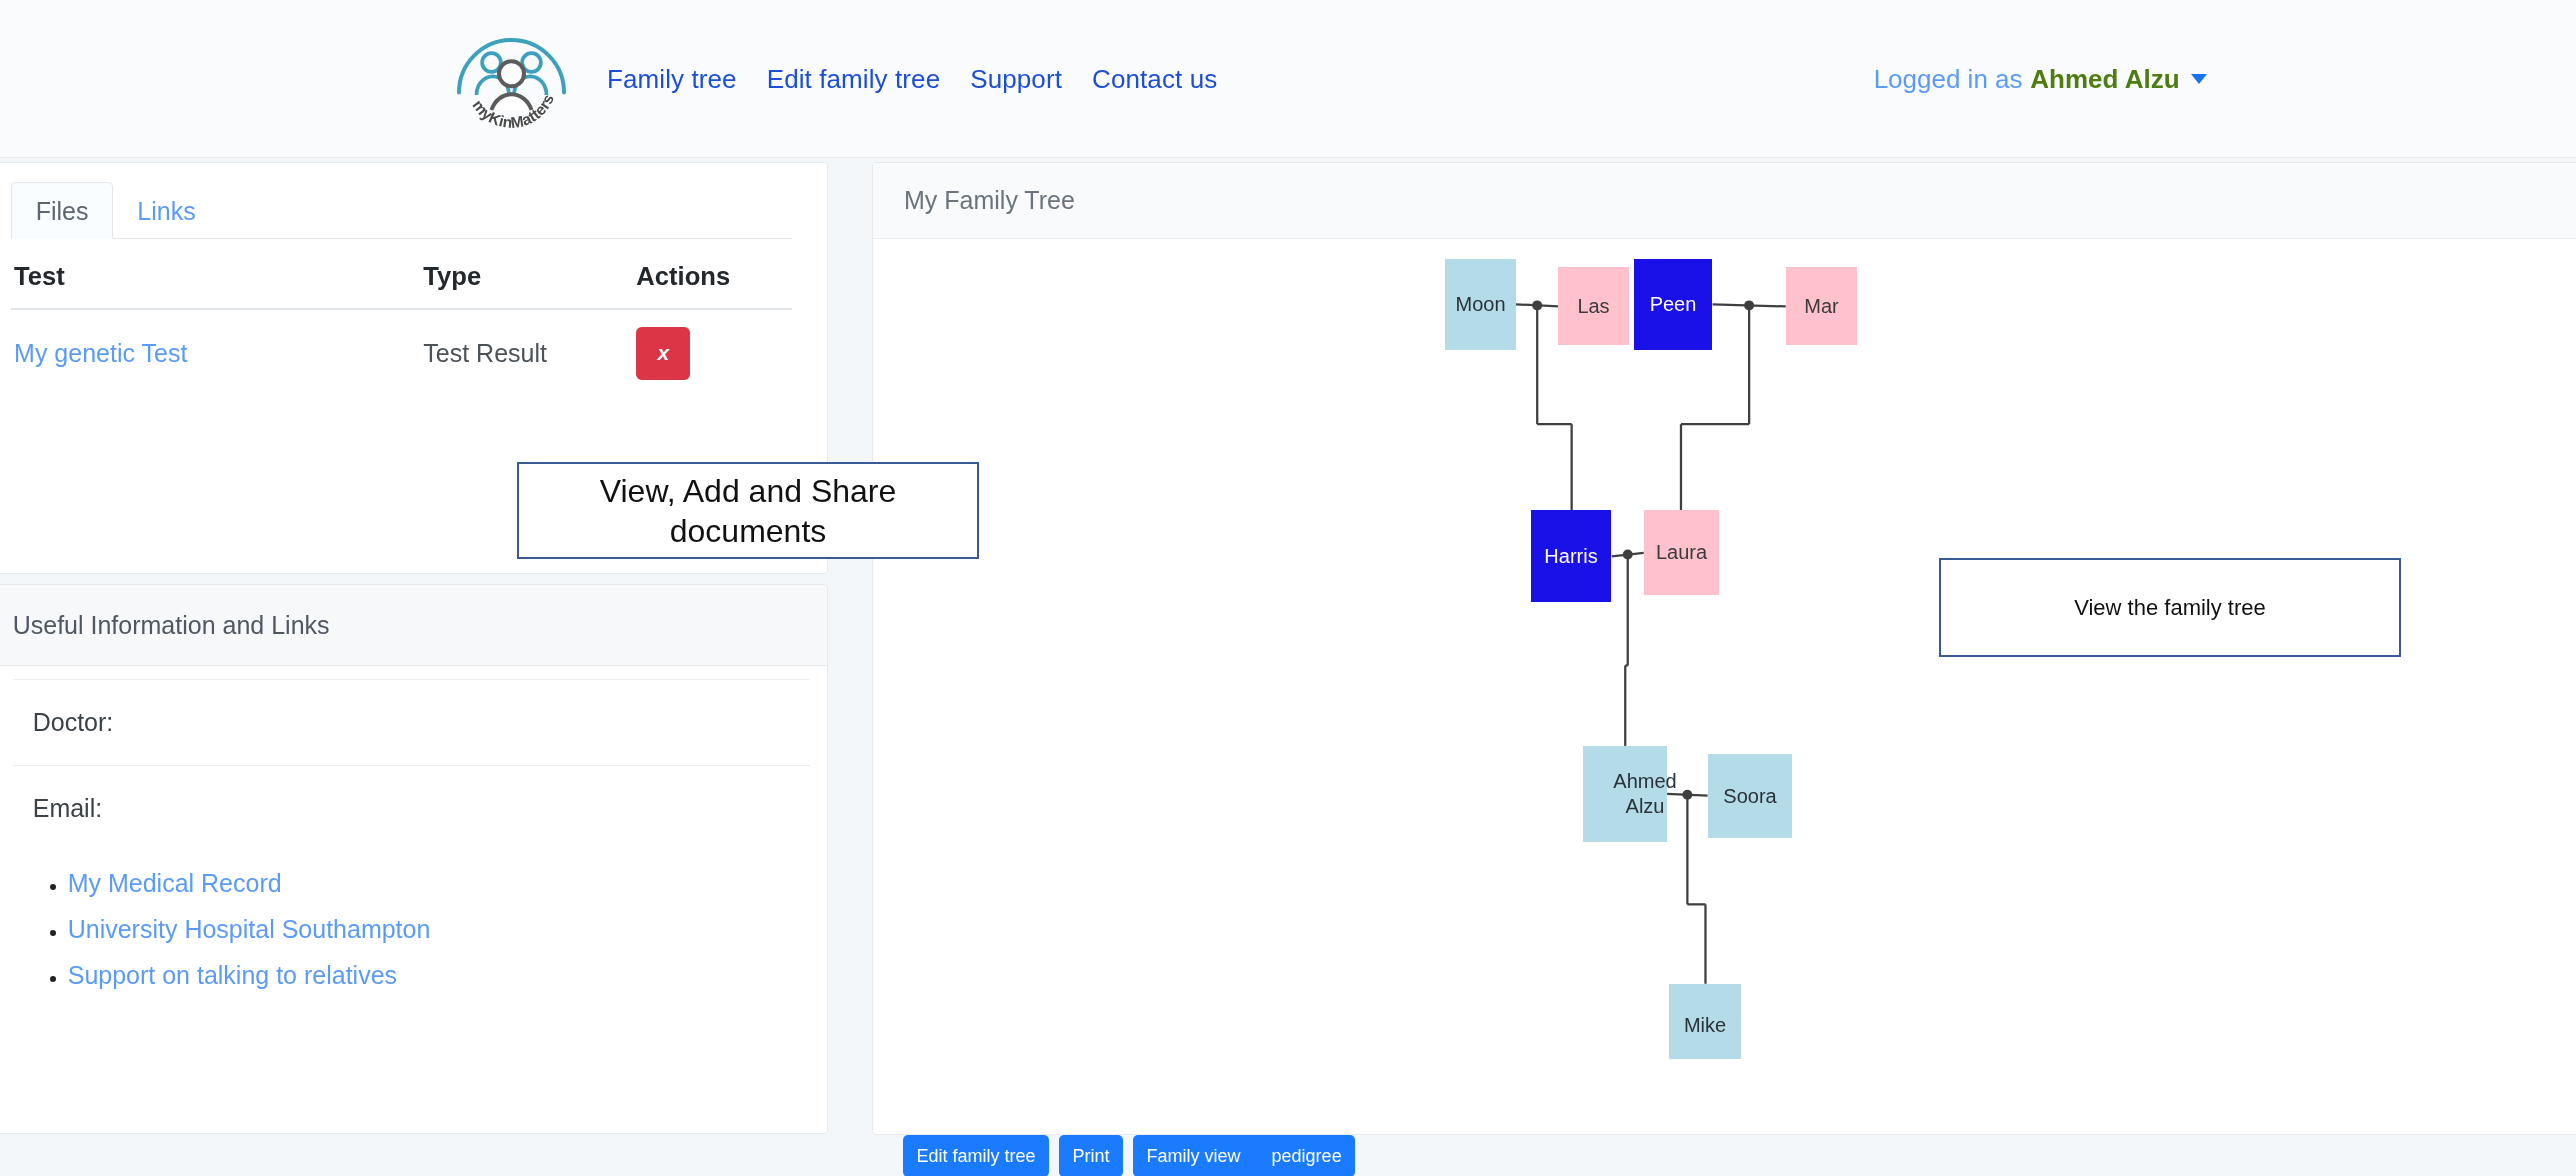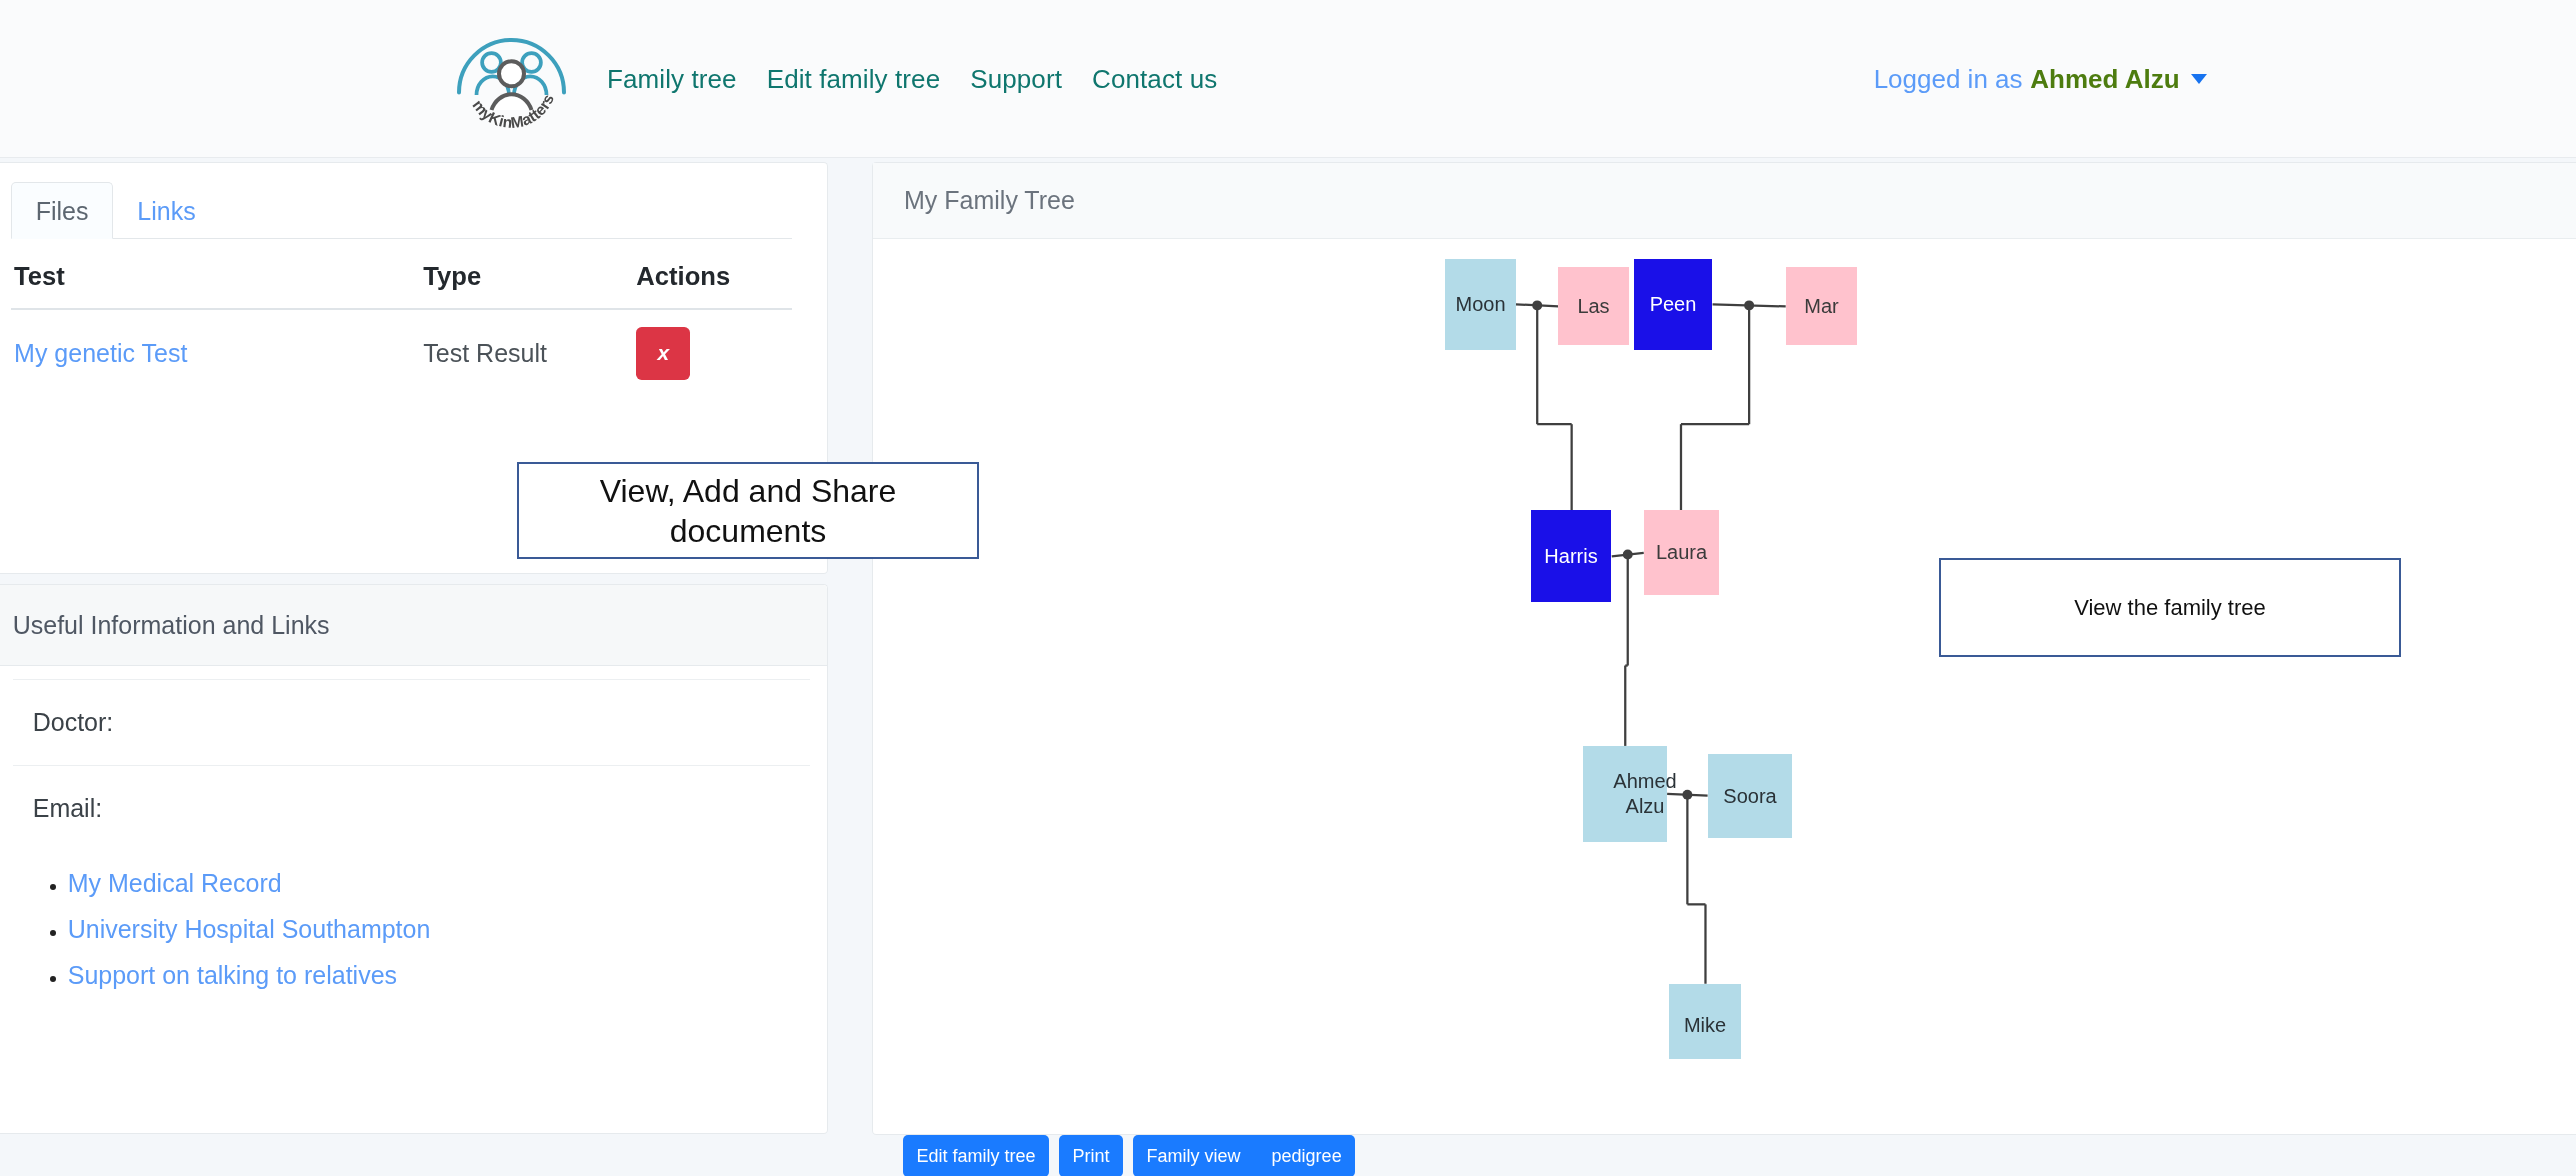--- a/index.html
+++ b/index.html
@@ -23,21 +23,21 @@
     width: 128px; height: 128px;
     display: flex; align-items: center; justify-content: center;
   }
   .logo-svg { width: 125px; height: 125px; display: block; }
 
   .nav-links {
     position: absolute; left: 607px; top: 0; height: 158px;
     display: flex; align-items: center; gap: 30px;
   }
   .nav-link {
-    color: #0f766e; font-size: 26px; letter-spacing: 0.1px;
+    color: #1d4ed8; font-size: 26px; letter-spacing: 0.1px;
     text-decoration: none; white-space: nowrap; cursor: pointer;
   }
 
   .nav-right {
     position: absolute; right: 369px; top: 0; height: 158px;
     display: flex; align-items: center; gap: 0;
   }
   .logged-label { color: #5b9bf8; font-size: 26px; }
   .logged-name { color: #4d7c0f; font-size: 26px; font-weight: bold; margin-left: 7.8px; }
   .caret-down {

